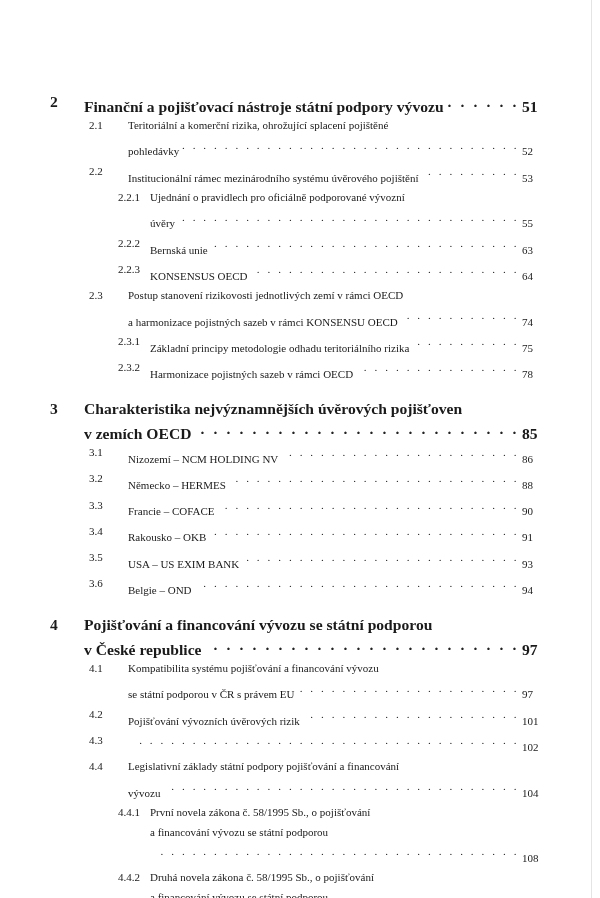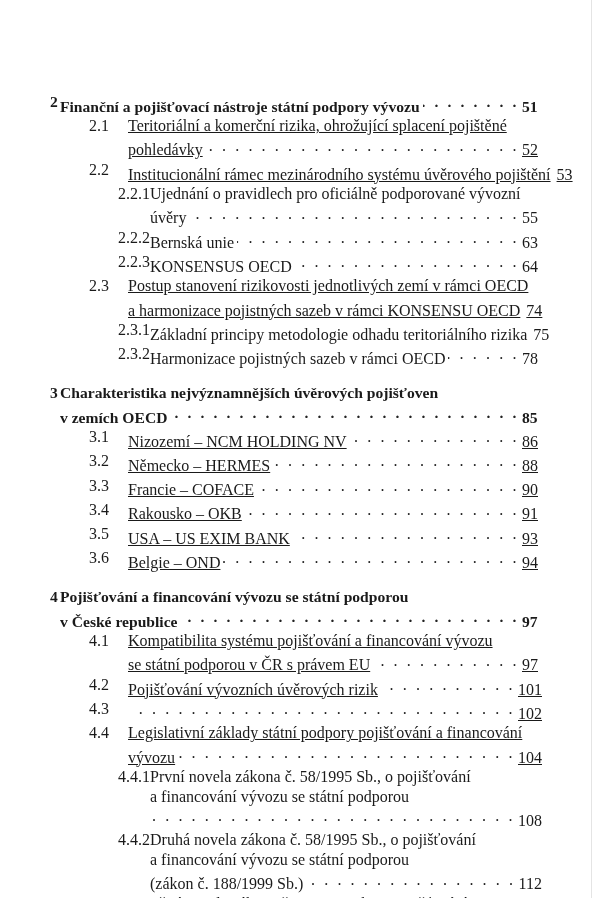--- a/index.html
+++ b/index.html
@@ -12,21 +12,21 @@
     }
     .page-edge {
       position: absolute; top: 0; right: 8px; width: 1px; height: 898px;
       background: #e4e4e4;
     }
     .toc {
       position: absolute; left: 50px; top: 92px; width: 492px;
     }
     .entry {
       position: relative;
-      font-size: 16px;
+      font-size: 11px;
       line-height: 19.6px;
     }
     .chapter { font-weight: bold; font-size: 15.6px; }
     .chapter + .entry { }
     .gap { height: 15px; }
     .num {
       position: absolute; top: 0;
     }
     .title-block { display: block; }
     .line { display: flex; align-items: baseline; white-space: nowrap; }
@@ -37,23 +37,23 @@
     }
     .leader::before {
       content: ". . . . . . . . . . . . . . . . . . . . . . . . . . . . . . . . . . . . . . . . . . . . . . . . . . . . . . . . . . . . . . . . . . . . . . . . . . . . . . . . . . . . . . . . . . . . . . . . . .";
       white-space: nowrap;
       letter-spacing: 2.6px;
       display: inline-block;
       float: right;
     }
     .page { flex: 0 0 auto; text-align: left; min-width: 20px; }
     .lvl0 .num { left: 0; }
-    .lvl0 .title-block { margin-left: 10px; }
+    .lvl0 .title-block { margin-left: 34px; }
     .lvl1 .num { left: 39px; }
-    .lvl1 .title-block { margin-left: 78px; text-decoration: underline; }
+    .lvl1 .title-block { margin-left: 78px; }
     .lvl2 .num { left: 68px; }
     .lvl2 .title-block { margin-left: 100px; }
   </style>
 </head>
 <body>
 
 <div class="page-edge"></div>
 <div class="toc" id="toc">
     <div class="entry lvl0 chapter">
       <span class="num">2</span>

